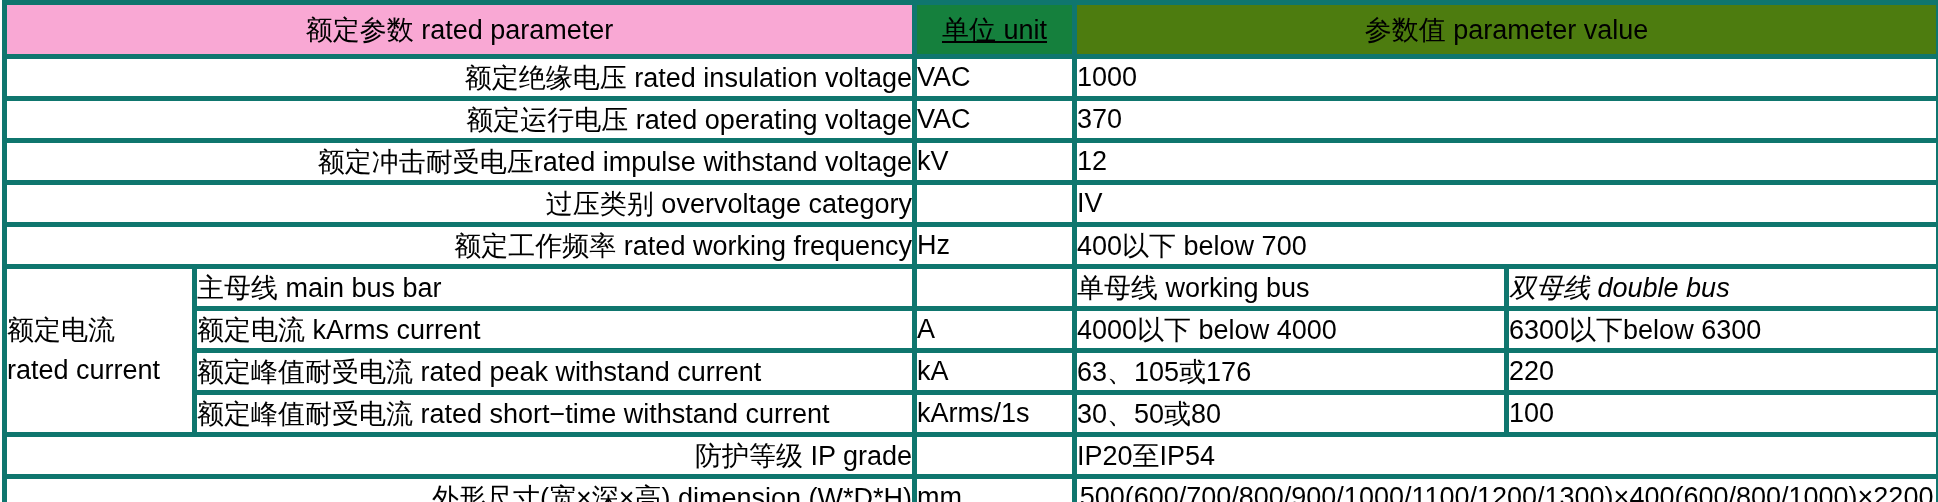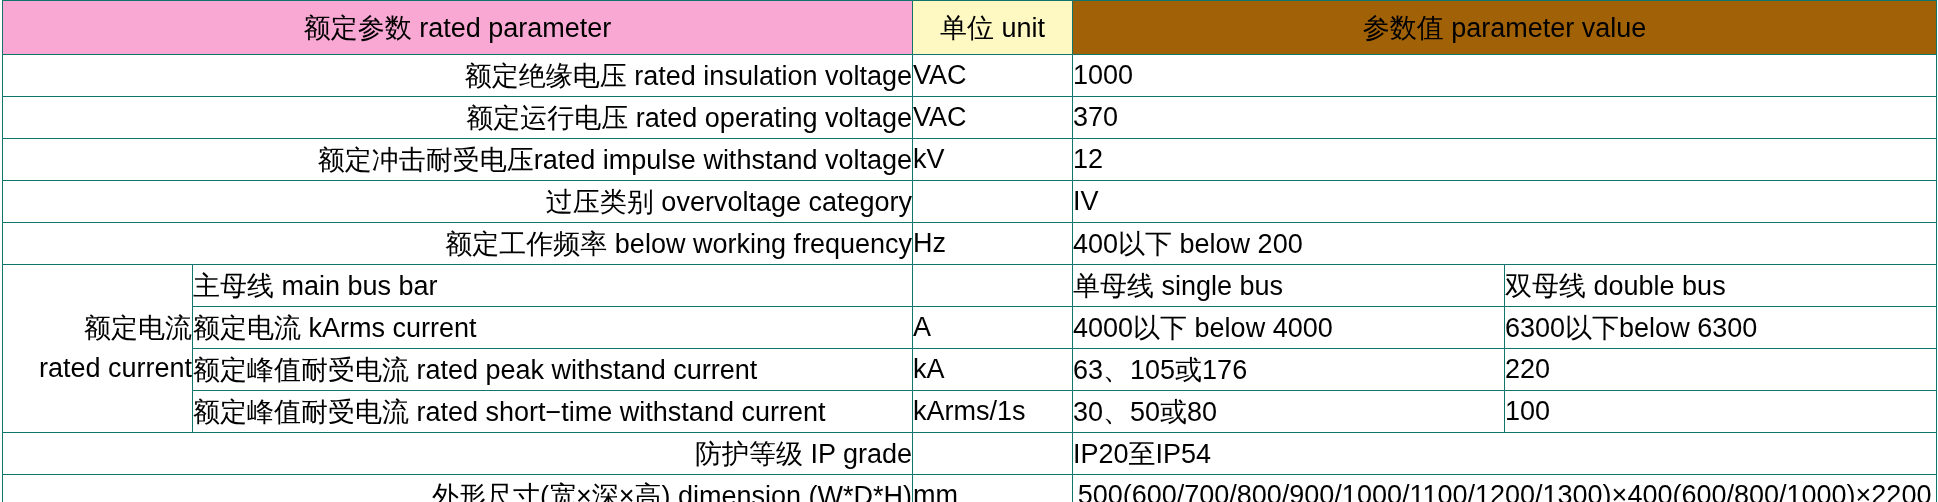--- a/index.html
+++ b/index.html
@@ -13,77 +13,79 @@
     height: 502px;
     overflow: hidden;
   }
   #spec-table {
     border-collapse: collapse;
     width: 1934px;
     margin: 0 2px;
     table-layout: fixed;
   }
   #spec-table td, #spec-table th {
-    border: 1px solid #0f766e;
+    border: 5px solid #0f766e;
     padding: 0;
     font-weight: normal;
     font-size: 27px;
     color: #000000;
     vertical-align: middle;
     box-sizing: border-box;
   }
   .hdr-param {
     background: #f9a8d4;
     text-align: center;
     height: 54px;
     font-size: 31px;
   }
   .hdr-unit {
-    background: #fef9c3;
+    background: #15803d;
     text-align: center;
     height: 54px;
     font-size: 31px;
+    text-decoration: underline;
   }
   .hdr-value {
-    background: #a16207;
+    background: #4d7c0f;
     text-align: center;
     height: 54px;
     font-size: 31px;
   }
   .lbl {
     text-align: right;
     padding-left: 8px;
     height: 42px;
     white-space: nowrap;
   }
   .ctr {
     text-align: left;
     height: 42px;
     white-space: nowrap;
   }
   .rc-group {
-    text-align: right;
+    text-align: left;
     padding-left: 8px;
     line-height: 1.45;
     white-space: nowrap;
   }
   .dim-val {
     text-align: center;
     font-size: 24px;
     white-space: nowrap;
   }
   .sub-lbl {
     text-align: left;
     padding-left: 10px;
     height: 42px;
     white-space: nowrap;
     margin-top: 12px;
   }
   .vdiv {
     border-left: 1px solid #f08c8c !important;
+    font-style: italic;
   }
 </style>
 </head>
 <body>
 
 <table id="spec-table">
   <colgroup>
     <col style="width:190px">
     <col style="width:720px">
     <col style="width:160px">
@@ -112,33 +114,33 @@
       <td class="lbl" colspan="2">额定冲击耐受电压rated impulse withstand voltage</td>
       <td class="ctr">kV</td>
       <td class="ctr" colspan="2">12</td>
     </tr>
     <tr>
       <td class="lbl" colspan="2">过压类别 overvoltage category</td>
       <td class="ctr"></td>
       <td class="ctr" colspan="2">IV</td>
     </tr>
     <tr>
-      <td class="lbl" colspan="2">额定工作频率 below working frequency</td>
+      <td class="lbl" colspan="2">额定工作频率 rated working frequency</td>
       <td class="ctr">Hz</td>
-      <td class="ctr" colspan="2">400以下 below 200</td>
+      <td class="ctr" colspan="2">400以下 below 700</td>
     </tr>
 
     <tr>
       <td class="rc-group" rowspan="4">
         <div>额定电流</div>
         <div>rated current</div>
       </td>
       <td class="sub-lbl">主母线 main bus bar</td>
       <td class="ctr"></td>
-      <td class="ctr">单母线 single bus</td>
+      <td class="ctr">单母线 working bus</td>
       <td class="ctr vdiv">双母线 double bus</td>
     </tr>
     <tr>
       <td class="sub-lbl">额定电流 kArms current</td>
       <td class="ctr">A</td>
       <td class="ctr">4000以下  below 4000</td>
       <td class="ctr">6300以下below 6300</td>
     </tr>
     <tr>
       <td class="sub-lbl">额定峰值耐受电流 rated peak withstand current</td>

